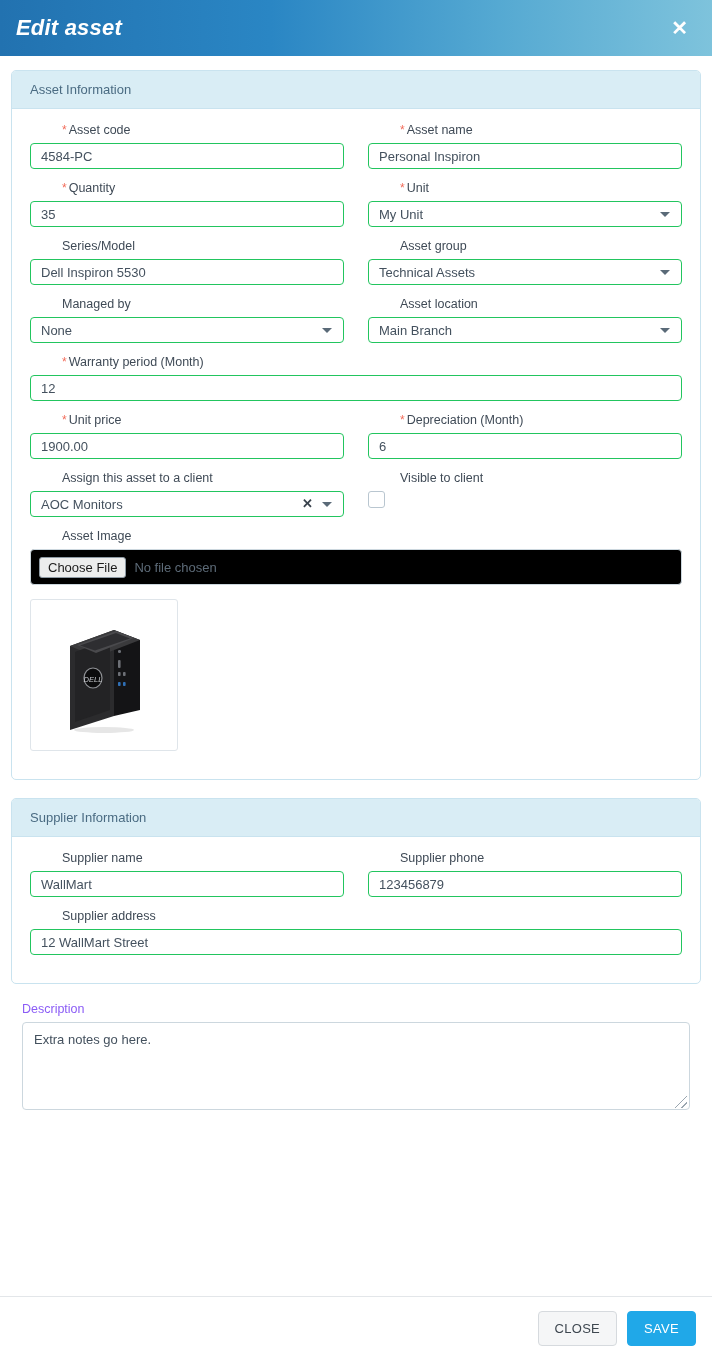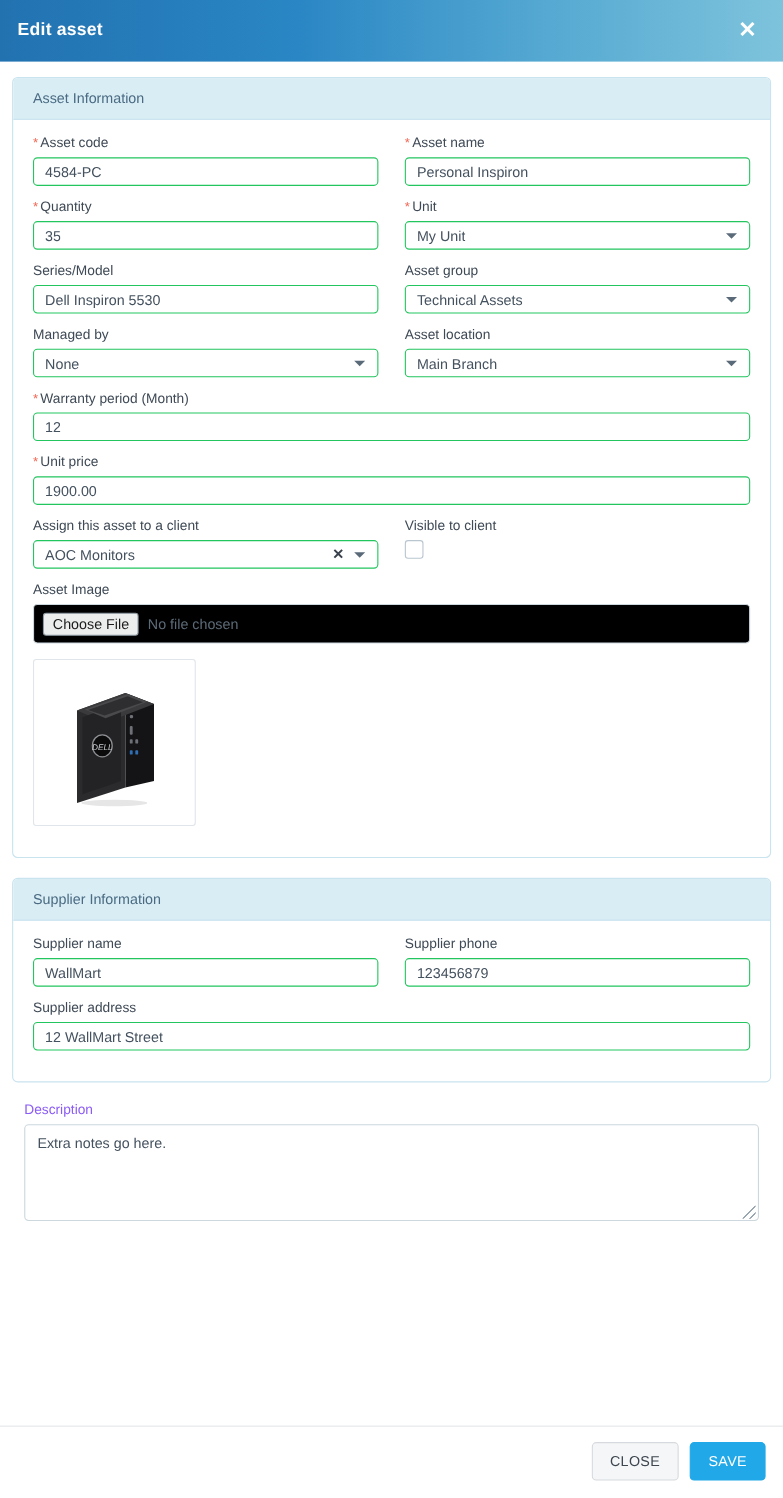--- a/index.html
+++ b/index.html
@@ -11,21 +11,21 @@
   }
   .modal { width: 712px; height: 1362px; display: flex; flex-direction: column; background: #fff; }
 
   
   .modal-header {
     height: 56px;
     background: linear-gradient(90deg, #2272b0 0%, #2a86c4 38%, #55a9d2 70%, #7ec3dc 100%);
     display: flex; align-items: center; justify-content: space-between;
     padding: 0 20px 0 16px; flex: 0 0 56px;
   }
-  .modal-title { color: #ffffff; font-size: 16px; font-weight: bold; letter-spacing: .2px; }
+  .modal-title { color: #ffffff; font-size: 22px; font-weight: bold; letter-spacing: .2px; font-style: italic; }
   .close-x {
     color: #ffffff; font-size: 20px; font-weight: bold; line-height: 1;
     background: none; border: none; cursor: pointer; padding: 2px 4px;
     font-family: "Liberation Sans", sans-serif;
   }
 
   
   .modal-body { padding: 14px 11px 0 11px; flex: 1 1 auto; }
 
   .card {
@@ -48,20 +48,21 @@
   .col { flex: 1 1 0; min-width: 0; }
   .col-full { flex: 1 1 100%; }
 
   .field { margin-bottom: 12px; }
   .flabel {
     display: block;
     font-size: 12.5px;
     color: #3f4a56;
     margin-bottom: 6px;
     white-space: nowrap;
+    margin-left: 32px;
   }
   .req { color: #f26c5a; font-size: 12px; margin-right: 2px; }
 
   .control {
     position: relative;
     height: 26px;
     border: 1px solid #22c55e;
     border-radius: 4px;
     background: #fff;
     display: flex; align-items: center;
@@ -264,20 +265,26 @@
           </div>
         </div>
 
         <div class="row">
           <div class="col field">
             <label class="flabel"><span class="req">*</span><span>Unit price</span></label>
             <div class="control">
                 <span class="val">1900.00</span>
               </div>
           </div>
+          <div class="col field">
+            <label class="flabel"><span class="req">*</span><span>Depreciation (Month)</span></label>
+            <div class="control">
+                <span class="val">6</span>
+              </div>
+          </div>
         </div>
 
         <div class="row">
           <div class="col field">
             <label class="flabel">Assign this asset to a client</label>
             <div class="control">
               <span class="val">AOC Monitors</span>
               <button class="clear-x">✕</button>
               <span class="caret"></span>
             </div>

